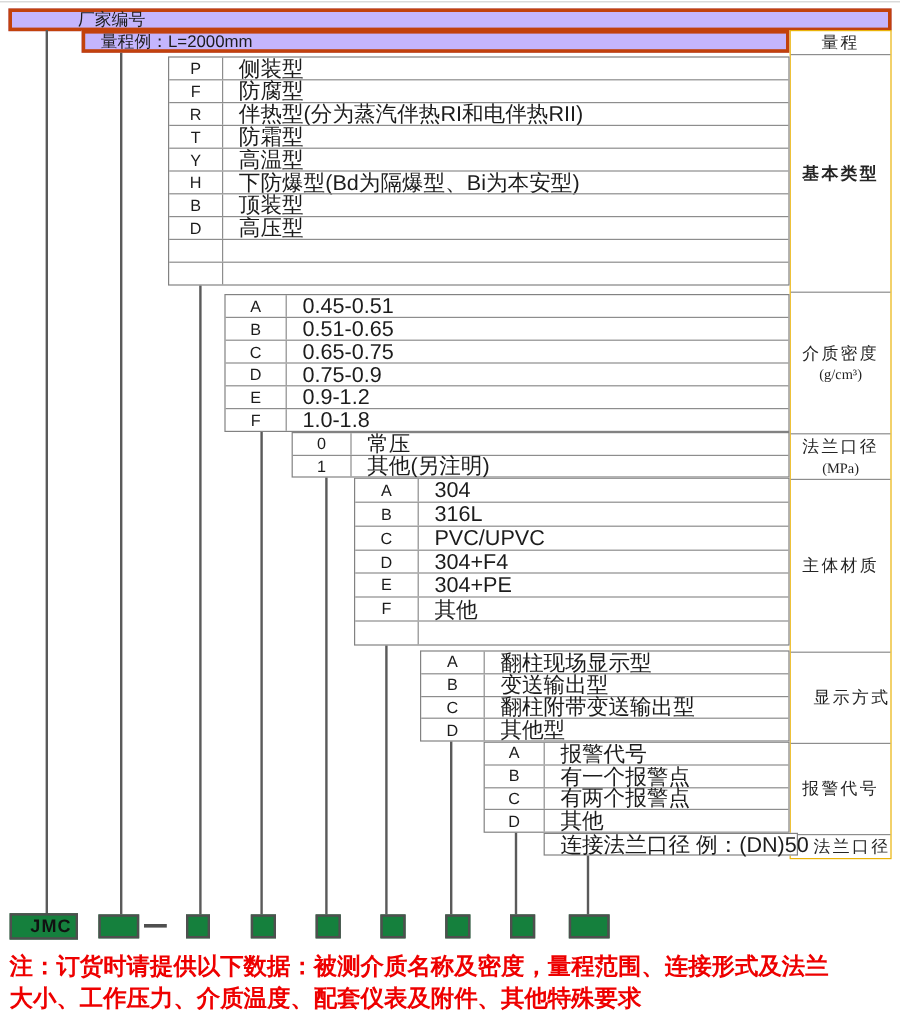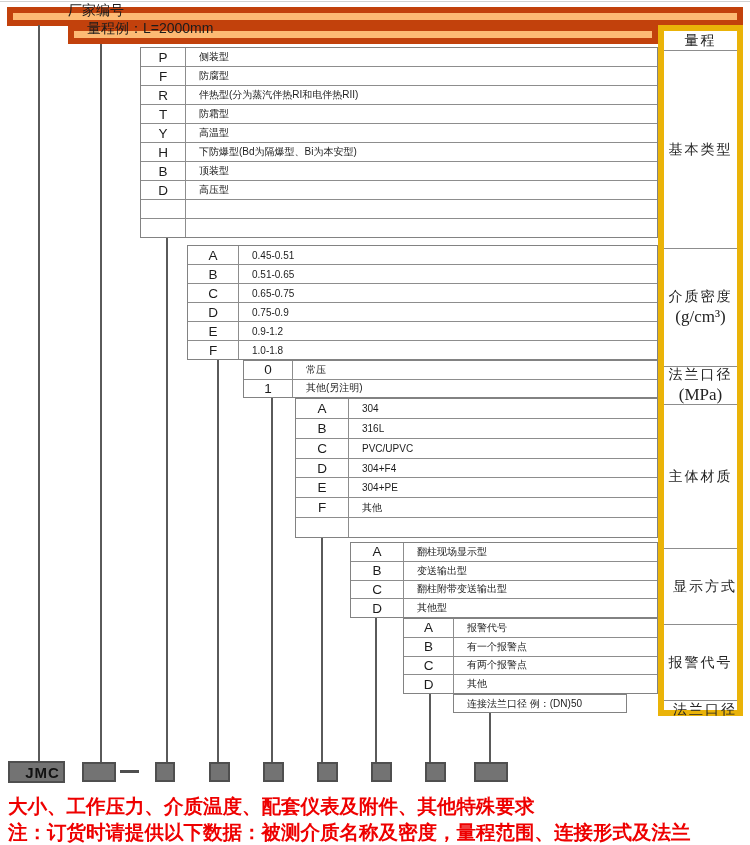--- a/index.html
+++ b/index.html
@@ -1,43 +1,43 @@
 <!DOCTYPE html>
 <html><head>
 <meta charset="utf-8">
 <style>
   html,body{margin:0;padding:0;background:#ffffff;}
   .stage{position:relative;width:750px;height:845px;background:#ffffff;overflow:hidden;
          font-family:"Liberation Sans","DejaVu Sans",sans-serif;color:#1c1c1c;}
   .topline{position:absolute;left:0;top:1px;width:750px;height:1px;background:#d2d2d2;}
-  .toprow{position:absolute;box-sizing:border-box;border:6px solid #c2410c;background:#fdba74;
-          display:flex;align-items:flex-end;font-size:14px;white-space:nowrap;}
+  .toprow{position:absolute;box-sizing:border-box;border:3px solid #c2410c;background:#c4b5fd;
+          display:flex;align-items:center;font-size:14px;white-space:nowrap;}
   .section{position:absolute;box-sizing:border-box;border:1px solid #828282;background:#fff;
            display:flex;flex-direction:column;}
   .trow{flex:1;display:flex;min-height:0;border-top:1px solid #8d8d8d;}
   .trow:first-child{border-top:none;}
   .code{align-self:stretch;display:flex;align-items:center;justify-content:center;
         border-right:1px solid #8d8d8d;font-size:13.5px;box-sizing:border-box;}
-  .desc{flex:1;display:flex;align-items:center;padding-left:13px;font-size:10px;white-space:nowrap;text-align:right;}
+  .desc{flex:1;display:flex;align-items:center;padding-left:13px;font-size:18px;white-space:nowrap;text-align:right;}
   .s-basic .code{width:45px;}
   .s-density .code{width:51px;}
   .s-pressure .code{width:49px;}
   .s-material .code{width:53px;}
   .s-display .code{width:53px;}
   .s-alarm .code{width:50px;}
   .labelcol{position:absolute;left:658px;top:25px;width:85px;height:691px;box-sizing:border-box;
-            border:6px solid #eab308;background:#fff;display:flex;flex-direction:column;
+            border:1px solid #eab308;background:#fff;display:flex;flex-direction:column;
             font-family:"Liberation Serif","DejaVu Serif",serif;color:#242424;}
   .lcell{flex:0 0 auto;box-sizing:border-box;border-top:1px solid #8d8d8d;display:flex;
          flex-direction:column;align-items:center;justify-content:center;
          font-size:14px;letter-spacing:2px;text-align:center;white-space:nowrap;}
   .lcell:first-child{border-top:none;}
-  .lcell .sub{font-size:17px;letter-spacing:0;margin-top:1px;}
+  .lcell .sub{font-size:12px;letter-spacing:0;margin-top:1px;}
   .vline{position:absolute;width:2px;background:#5a5a5a;}
-  .bbox{position:absolute;box-sizing:border-box;border:2px solid #4f4f4f;background:#737373;padding-left:12px;}
+  .bbox{position:absolute;box-sizing:border-box;border:2px solid #4f4f4f;background:#15803d;padding-left:12px;}
   .jmcbox{display:flex;align-items:center;justify-content:center;
           font-weight:bold;font-size:15px;letter-spacing:1px;color:#111;}
   .dash{position:absolute;background:#4f4f4f;}
   .note{position:absolute;left:8px;top:793px;width:740px;color:#ee0000;font-weight:bold;
         font-size:19.5px;line-height:26px;white-space:nowrap;}
 </style>
 </head>
 <body>
 
 <div class="stage">
@@ -47,21 +47,21 @@
     <span>厂家编号</span>
   </div>
   <div class="toprow" style="left:68px;top:25px;width:590px;height:19px;padding-left:13px;">
     <span>量程例：L=2000mm</span>
   </div>
 
   <div class="labelcol">
     <div class="lcell" style="height:19px;">
       <span>量程</span>
     </div>
-    <div class="lcell" style="height:198px;">
+    <div class="lcell" style="height:198px;font-weight:bold;">
       <span>基本类型</span>
     </div>
     <div class="lcell" style="height:118px;align-items:center;">
       <span>介质密度</span>
       <span class="sub">(g/cm³)</span>
     </div>
     <div class="lcell" style="height:38px;">
       <span>法兰口径</span>
       <span class="sub">(MPa)</span>
     </div>
@@ -222,21 +222,21 @@
     <div class="trow">
       <div class="code">C</div>
       <div class="desc">有两个报警点</div>
     </div>
     <div class="trow">
       <div class="code">D</div>
       <div class="desc">其他</div>
     </div>
   </div>
 
-  <div class="section s-flange" style="left:453px;top:694px;width:174px;height:19px;">
+  <div class="section s-flange" style="left:453px;top:694px;width:212px;height:19px;">
     <div class="trow">
       <div class="desc">连接法兰口径 例：(DN)50</div>
     </div>
   </div>
 
   <div class="vline" style="left:38px;top:25px;height:737px;"></div>
   <div class="vline" style="left:100px;top:44px;height:718px;"></div>
   <div class="vline" style="left:166px;top:238px;height:524px;"></div>
   <div class="vline" style="left:217px;top:360px;height:402px;"></div>
   <div class="vline" style="left:271px;top:398px;height:364px;"></div>
@@ -252,16 +252,16 @@
   <div class="dash" style="left:120px;top:770px;width:19px;height:3px;"></div>
   <div class="bbox" style="left:155px;top:762px;width:20px;height:20px;"></div>
   <div class="bbox" style="left:209px;top:762px;width:21px;height:20px;"></div>
   <div class="bbox" style="left:263px;top:762px;width:21px;height:20px;"></div>
   <div class="bbox" style="left:317px;top:762px;width:21px;height:20px;"></div>
   <div class="bbox" style="left:371px;top:762px;width:21px;height:20px;"></div>
   <div class="bbox" style="left:425px;top:762px;width:21px;height:20px;"></div>
   <div class="bbox" style="left:474px;top:762px;width:34px;height:20px;"></div>
 
   <div class="note">
+    <div>注：订货时请提供以下数据：被测介质名称及密度，量程范围、连接形式及法兰</div>
     <div>大小、工作压力、介质温度、配套仪表及附件、其他特殊要求</div>
-    <div>注：订货时请提供以下数据：被测介质名称及密度，量程范围、连接形式及法兰</div>
   </div>
 </div>
 
 </body></html>

